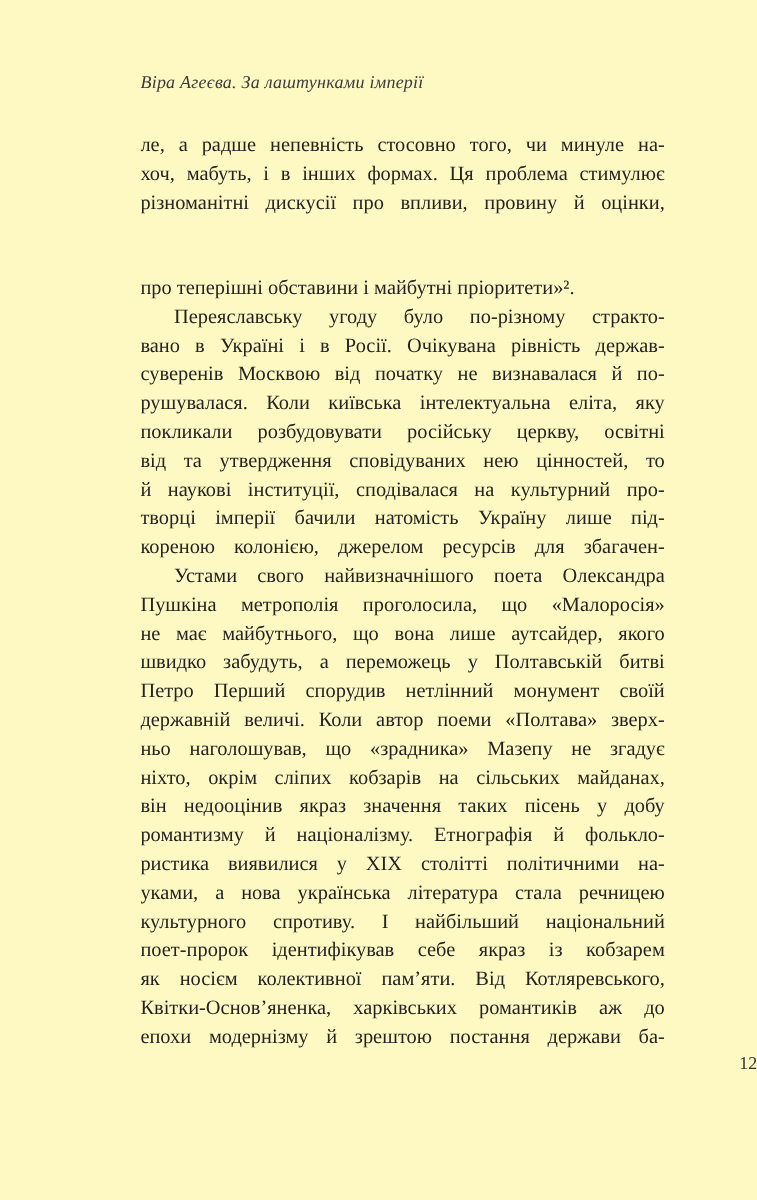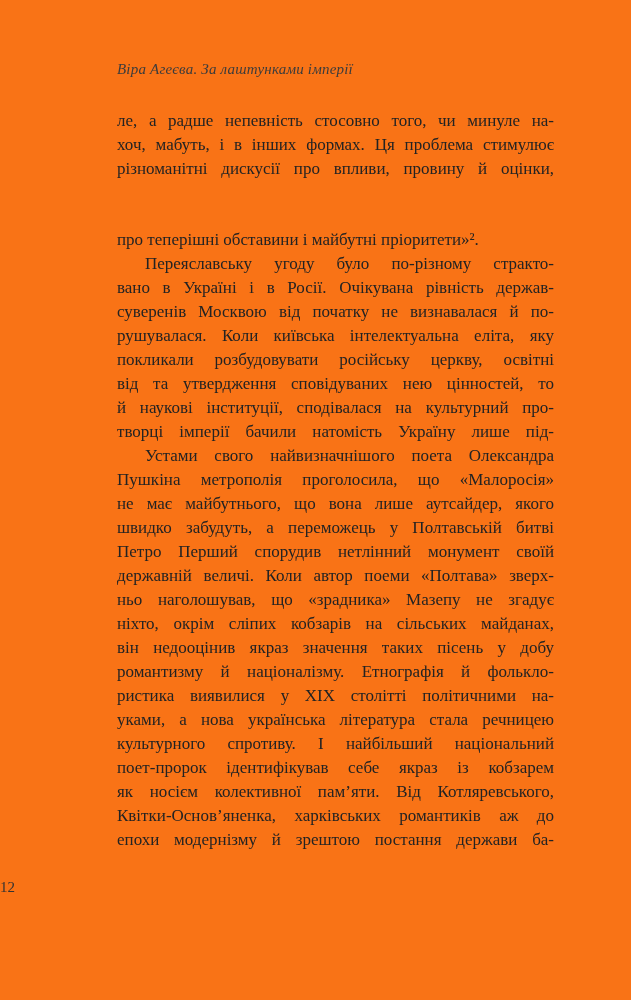--- a/index.html
+++ b/index.html
@@ -9,21 +9,21 @@
   body {
     width: 631px;
     height: 1000px;
     background: #fbfbf9;
     font-family: "Liberation Serif", serif;
   }
   .page {
     position: relative;
     width: 631px;
     height: 1000px;
-    background: #f97316;
+    background: #fef9c3;
     overflow: hidden;
   }
   .running-head {
     position: absolute;
     left: 117px;
     top: 61px;
     width: 437px;
     font-style: italic;
     font-size: 15px;
     letter-spacing: 0.2px;
@@ -52,21 +52,21 @@
     margin-top: 47px;
   }
   .line.indent {
     text-indent: 28px;
   }
   .page-number {
     position: absolute;
     left: 0;
     top: 879px;
     width: 631px;
-    text-align: left;
+    text-align: right;
     font-size: 15px;
     color: #333333;
   }
 </style>
 </head>
 <body>
 
 <div class="page">
   <div class="running-head">Віра Агеєва. За лаштунками імперії</div>
 
@@ -79,20 +79,21 @@
       </div>
       <div class="paragraph">
         <div class="line indent">Переяславську угоду було по-різному стракто-</div>
         <div class="line">вано в Україні і в Росії. Очікувана рівність держав-</div>
         <div class="line">суверенів Москвою від початку не визнавалася й по-</div>
         <div class="line">рушувалася. Коли київська інтелектуальна еліта, яку</div>
         <div class="line">покликали розбудовувати російську церкву, освітні</div>
         <div class="line">від та утвердження сповідуваних нею цінностей, то</div>
         <div class="line">й наукові інституції, сподівалася на культурний про-</div>
         <div class="line">творці імперії бачили натомість Україну лише під-</div>
+        <div class="line">кореною колонією, джерелом ресурсів для збагачен-</div>
       </div>
       <div class="paragraph">
         <div class="line indent">Устами свого найвизначнішого поета Олександра</div>
         <div class="line">Пушкіна метрополія проголосила, що «Малоросія»</div>
         <div class="line">не має майбутнього, що вона лише аутсайдер, якого</div>
         <div class="line">швидко забудуть, а переможець у Полтавській битві</div>
         <div class="line">Петро Перший спорудив нетлінний монумент своїй</div>
         <div class="line">державній величі. Коли автор поеми «Полтава» зверх-</div>
         <div class="line">ньо наголошував, що «зрадника» Мазепу не згадує</div>
         <div class="line">ніхто, окрім сліпих кобзарів на сільських майданах,</div>

